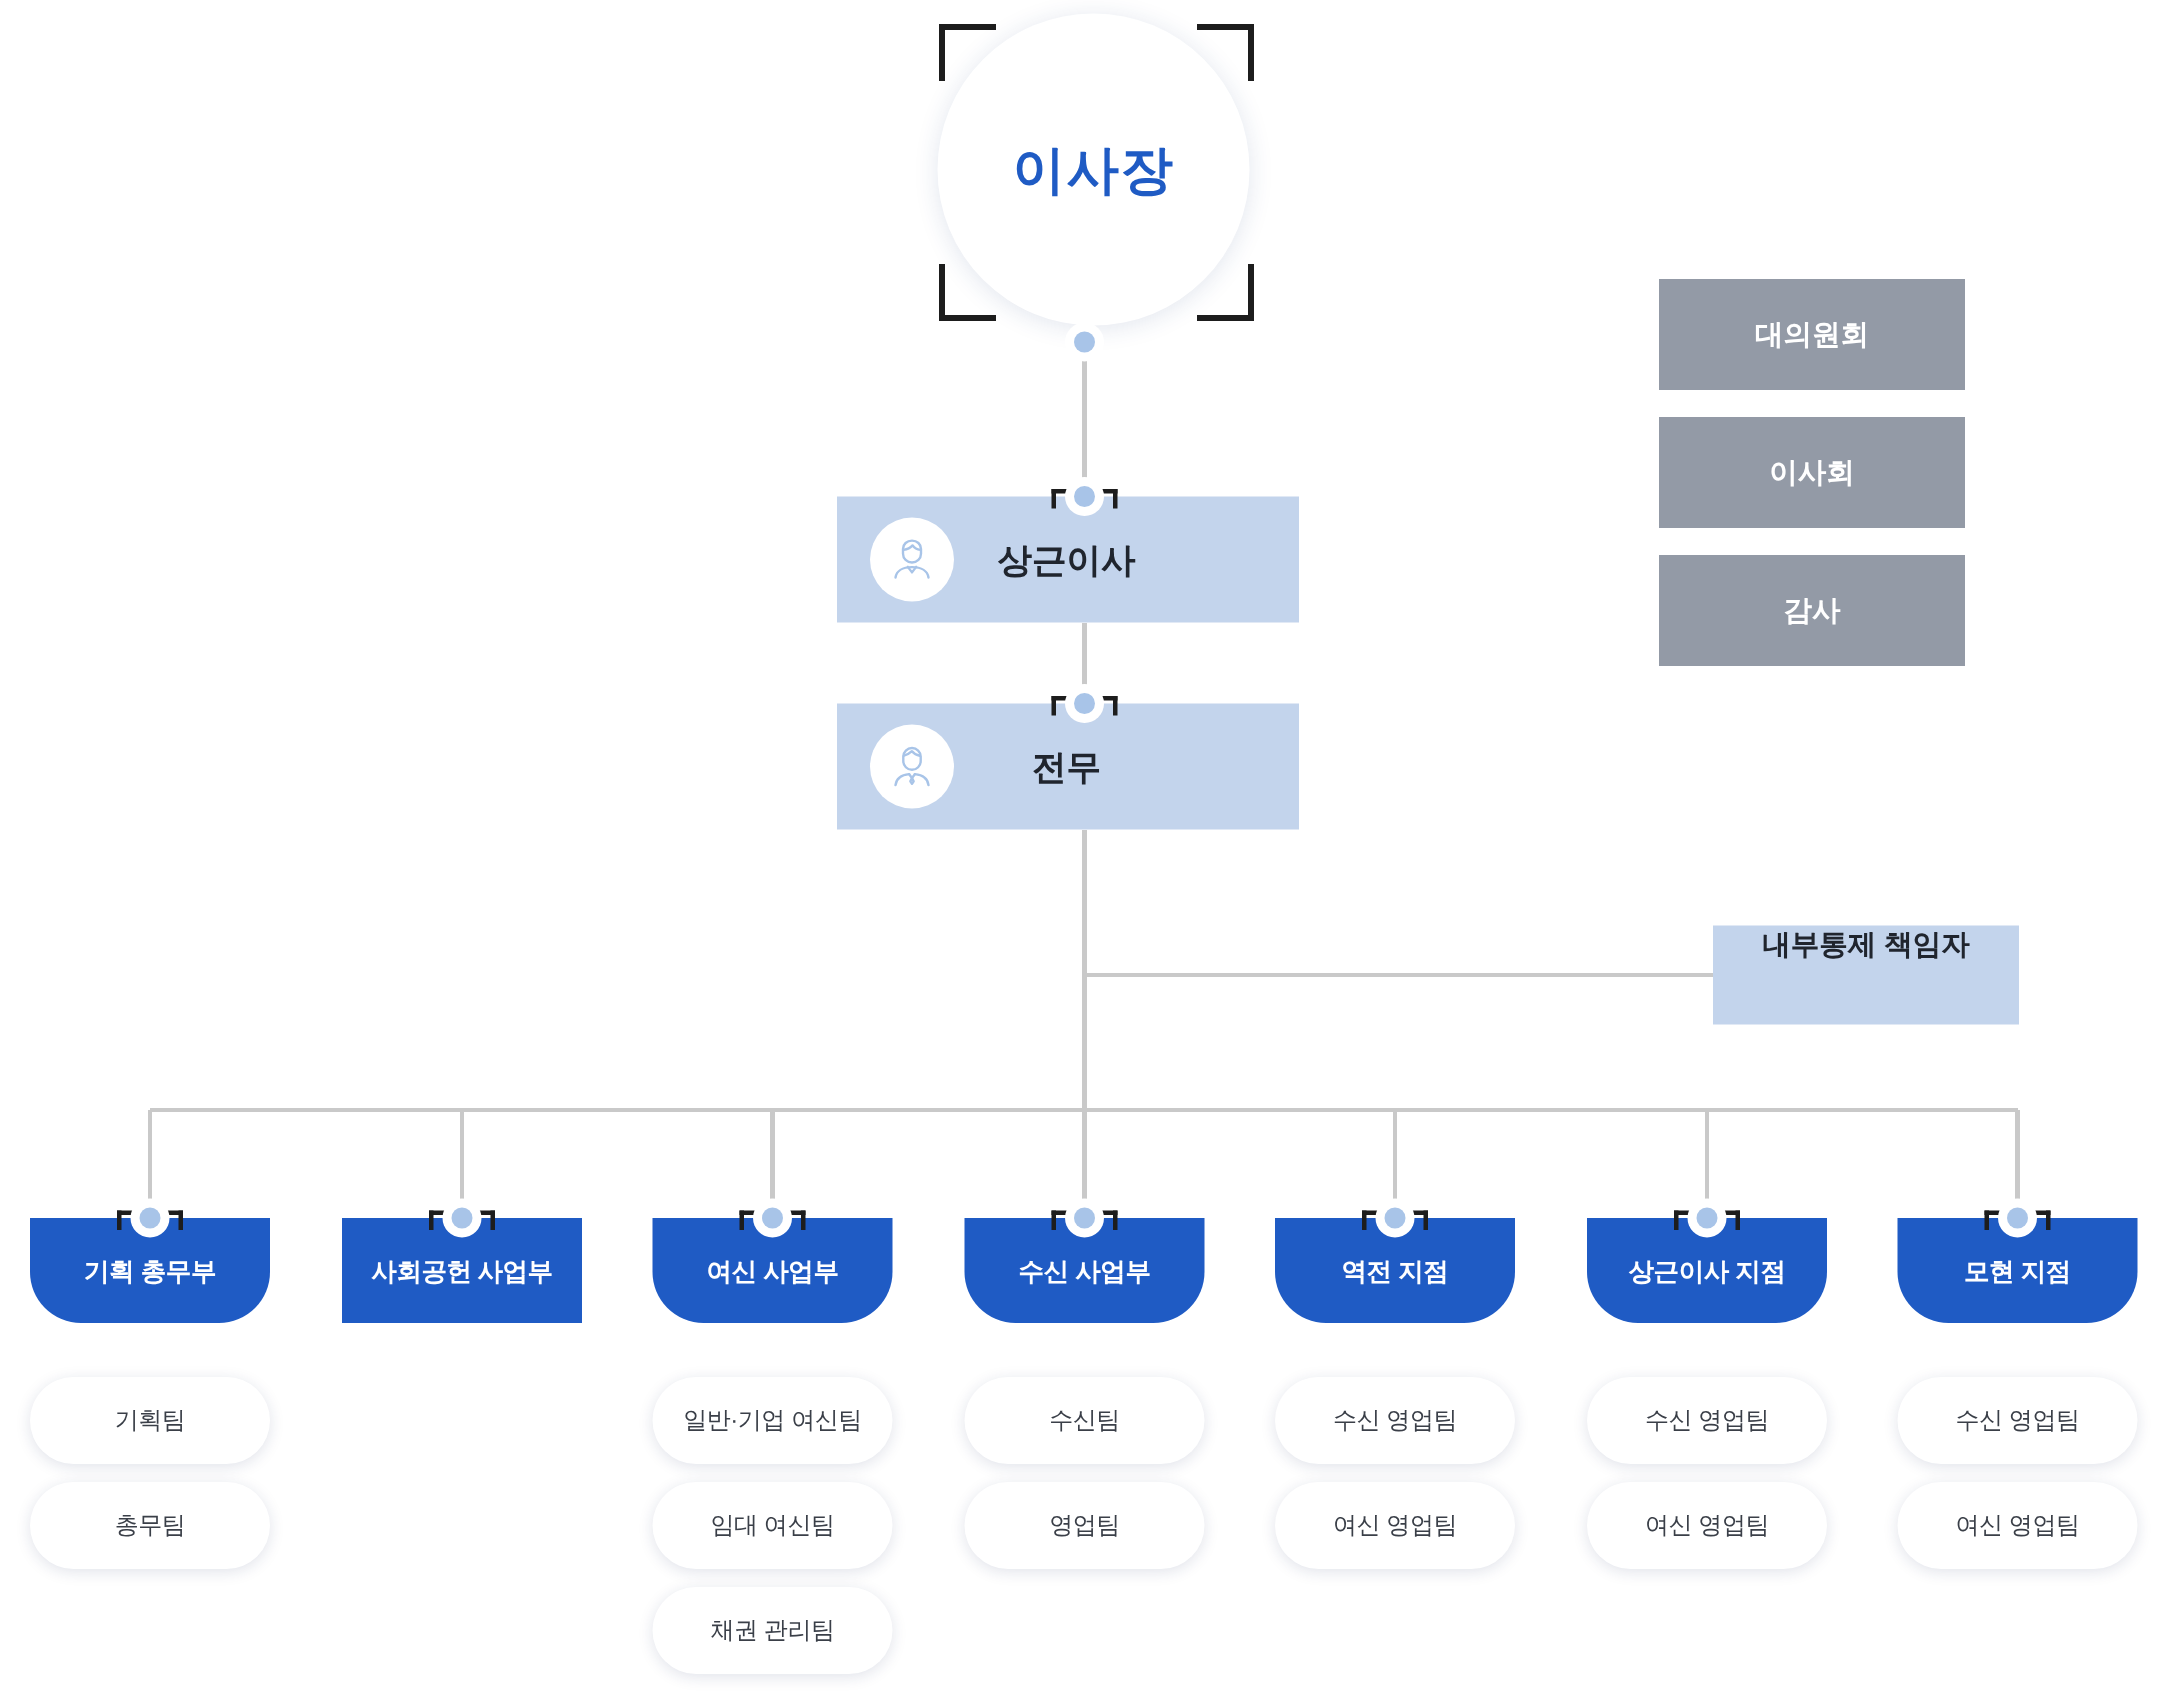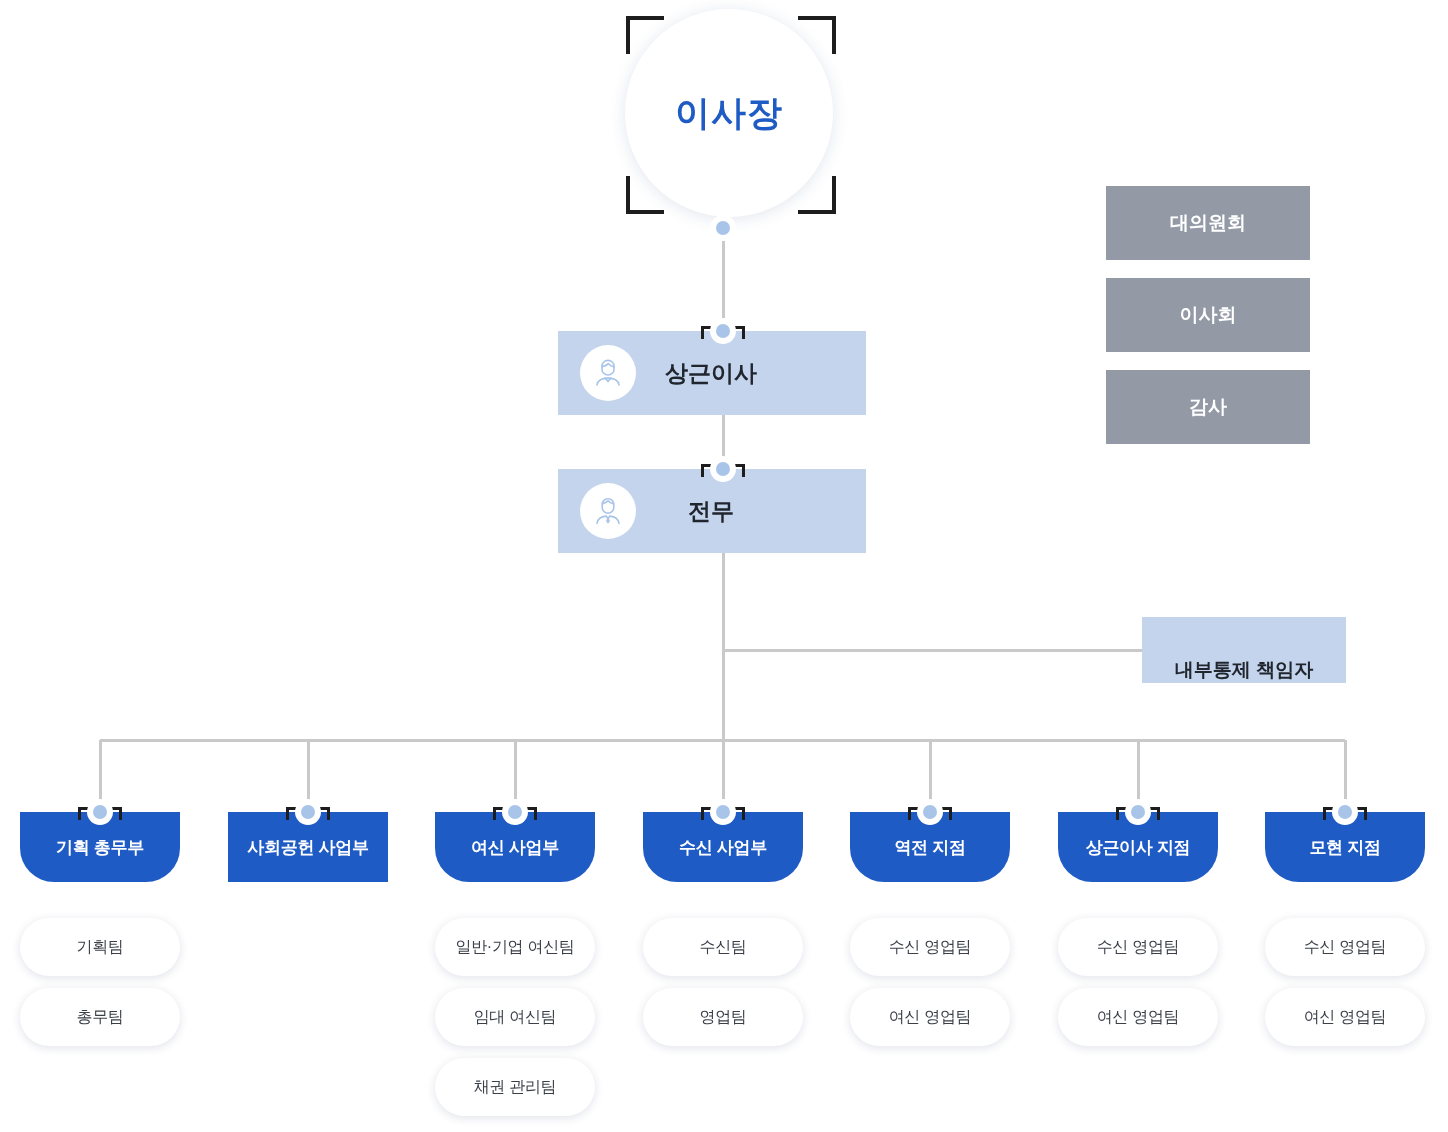--- a/index.html
+++ b/index.html
@@ -161,21 +161,21 @@
 
   
   #internal-control {
     position: absolute;
     left: 1142px;
     top: 617px;
     width: 204px;
     height: 66px;
     background: #c3d4ec;
     display: flex;
-    align-items: flex-end;
+    align-items: flex-start;
     justify-content: center;
     font-size: 19px;
     font-weight: 700;
     color: #20252e;
     z-index: 4;
   }
 
   
   .dept-col {
     position: absolute;
@@ -190,21 +190,21 @@
     border-radius: 0 0 34px 34px;
     display: flex;
     align-items: center;
     justify-content: center;
     font-size: 17px;
     font-weight: 700;
     color: #ffffff;
     white-space: nowrap;
     letter-spacing: -0.3px;
   }
-  .dept-head.flat { border-radius: 0; }
+  .dept-head.flat { border-radius: 0; font-family: Liberation Serif, serif; }
   .team-list {
     margin-top: 36px;
     display: flex;
     flex-direction: column;
     gap: 12px;
   }
   .team-pill {
     height: 58px;
     background: #ffffff;
     border-radius: 29px;

